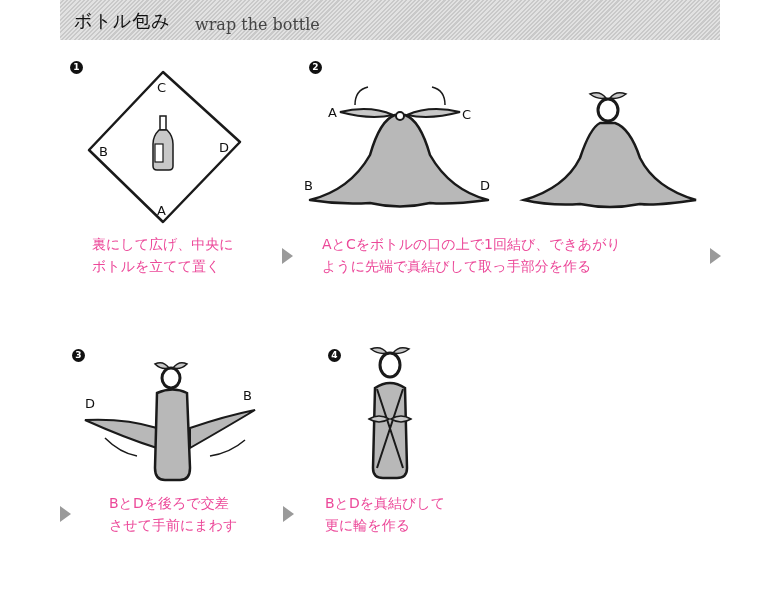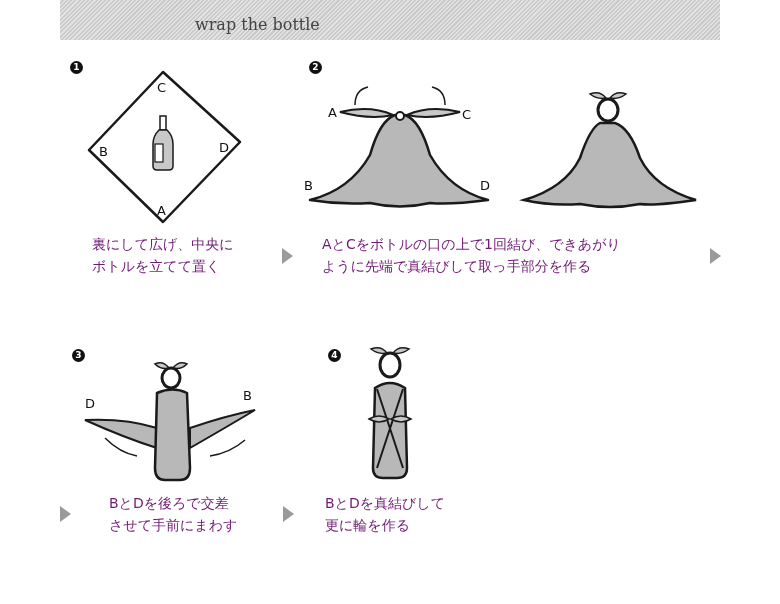--- a/index.html
+++ b/index.html
@@ -4,29 +4,30 @@
 <style>
   html, body { margin:0; padding:0; background:#ffffff; }
   body { width:780px; height:604px; position:relative; overflow:hidden; font-family:"DejaVu Sans", sans-serif; color:#222; }
   .header {
     position:absolute; left:60px; top:0; width:660px; height:40px;
     background: repeating-linear-gradient(135deg, #e2e2e2 0px, #e2e2e2 1.5px, #c9c9c9 1.5px, #c9c9c9 3px);
   }
   .header .title { position:absolute; left:14px; top:9px; font-family:"DejaVu Serif", serif; font-size:18px; color:#111; letter-spacing:1px; }
   .header .sub { position:absolute; left:135px; top:15px; font-family:"DejaVu Serif", serif; font-size:16px; color:#444; }
   .num { position:absolute; width:13px; height:13px; border-radius:50%; background:#111; color:#fff; font-size:9px; font-weight:bold; line-height:13px; text-align:center; }
-  .cap { position:absolute; font-size:14px; line-height:22px; color:#701a75; white-space:pre; }
+  .cap { position:absolute; font-size:14px; line-height:22px; color:#ec4899; white-space:pre; }
   .tri { position:absolute; width:0; height:0; border-top:8px solid transparent; border-bottom:8px solid transparent; border-left:11px solid #9a9a9a; }
   svg { position:absolute; overflow:visible; }
   .lbl { font-family:"DejaVu Sans", sans-serif; font-size:13px; fill:#111; }
 </style>
 </head>
 <body>
 
 <div class="header">
+  <span class="title">ボトル包み</span>
   <span class="sub">wrap the bottle</span>
 </div>
 
 <div class="num" style="left:70px;top:61px;">1</div>
 <svg style="left:85px;top:70px;" width="160" height="160" viewBox="0 0 160 160">
   <path d="M78 2 L155 72 L78 152 L4 80 Z" fill="#fff" stroke="#1a1a1a" stroke-width="2.5" stroke-linejoin="round"></path>
   <g>
     <rect x="75" y="46" width="6" height="14" fill="#fff" stroke="#1a1a1a" stroke-width="1.5"></rect>
     <path d="M74 60 Q68 66 68 74 L68 96 Q68 100 72 100 L84 100 Q88 100 88 96 L88 74 Q88 66 82 60 Z" fill="#c8c8c8" stroke="#1a1a1a" stroke-width="1.5"></path>
     <rect x="70" y="74" width="8" height="18" fill="#fff" stroke="#1a1a1a" stroke-width="1.2"></rect>

